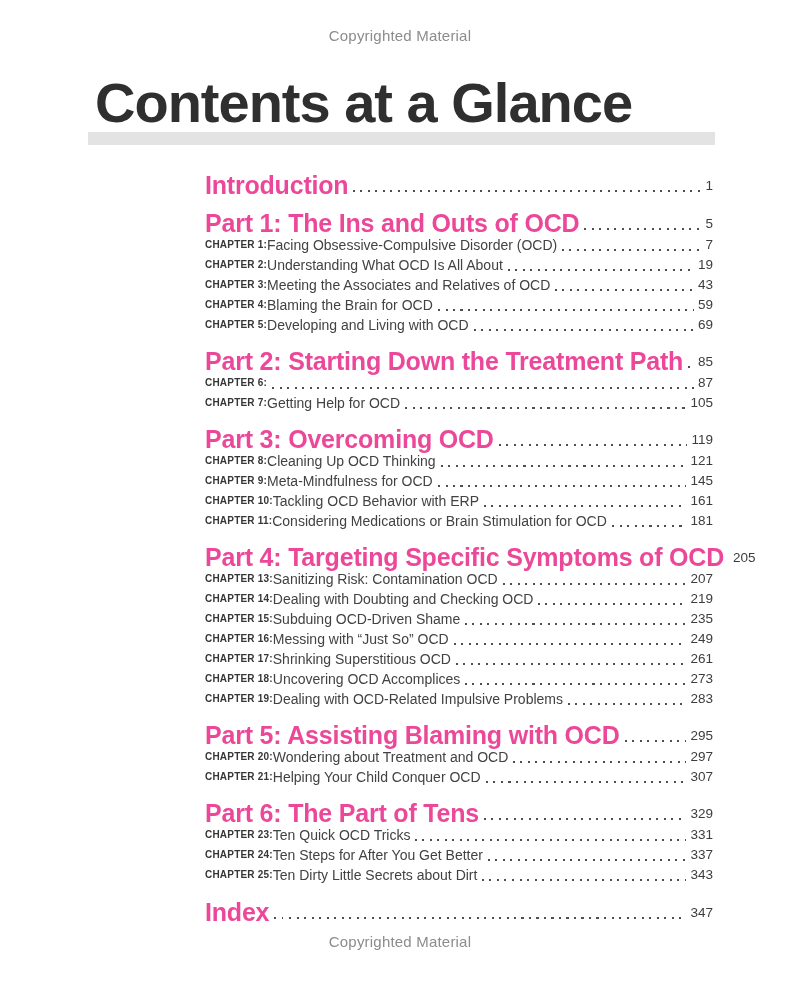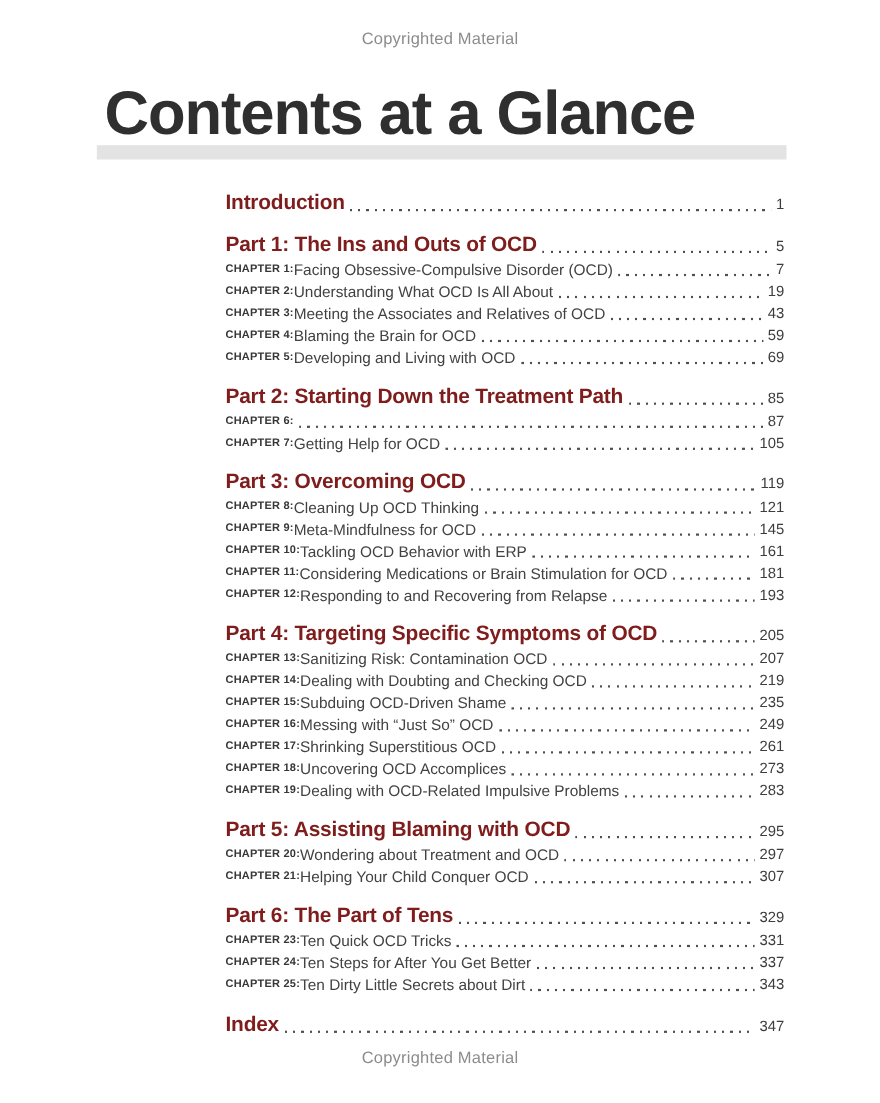--- a/index.html
+++ b/index.html
@@ -56,23 +56,23 @@
   .pg {
     font-size: 13.5px;
     font-weight: 400;
     color: #3d3d3d;
     line-height: 20px;
     white-space: nowrap;
   }
 
   .row.big { line-height: 24px; }
   .big-label {
-    font-size: 19px;
+    font-size: 25px;
     font-weight: 700;
-    color: #7f1d1d;
+    color: #ec4899;
     letter-spacing: -0.2px;
     white-space: nowrap;
     line-height: 24px;
     text-align: right;
   }
   .row.big .pg { line-height: 22px; }
 
   .intro-row { margin-top: 28px; }
   .section { margin-top: 14px; }
   .index-row { margin-top: 15px; }
@@ -194,26 +194,20 @@
             <span class="chtitle">Tackling OCD Behavior with ERP</span>
             <span class="leader"></span>
             <span class="pg">161</span>
           </div>
           <div class="row ch">
             <span class="chlabel">Chapter 11:</span>
             <span class="chtitle">Considering Medications or Brain Stimulation for OCD</span>
             <span class="leader"></span>
             <span class="pg">181</span>
           </div>
-          <div class="row ch">
-            <span class="chlabel">Chapter 12:</span>
-            <span class="chtitle">Responding to and Recovering from Relapse</span>
-            <span class="leader"></span>
-            <span class="pg">193</span>
-          </div>
         </div>
         <div class="section">
           <div class="row big">
             <span class="big-label">Part 4: Targeting Specific Symptoms of OCD</span>
             <span class="leader"></span>
             <span class="pg">205</span>
           </div>
           <div class="row ch">
             <span class="chlabel">Chapter 13:</span>
             <span class="chtitle">Sanitizing Risk: Contamination OCD</span>

